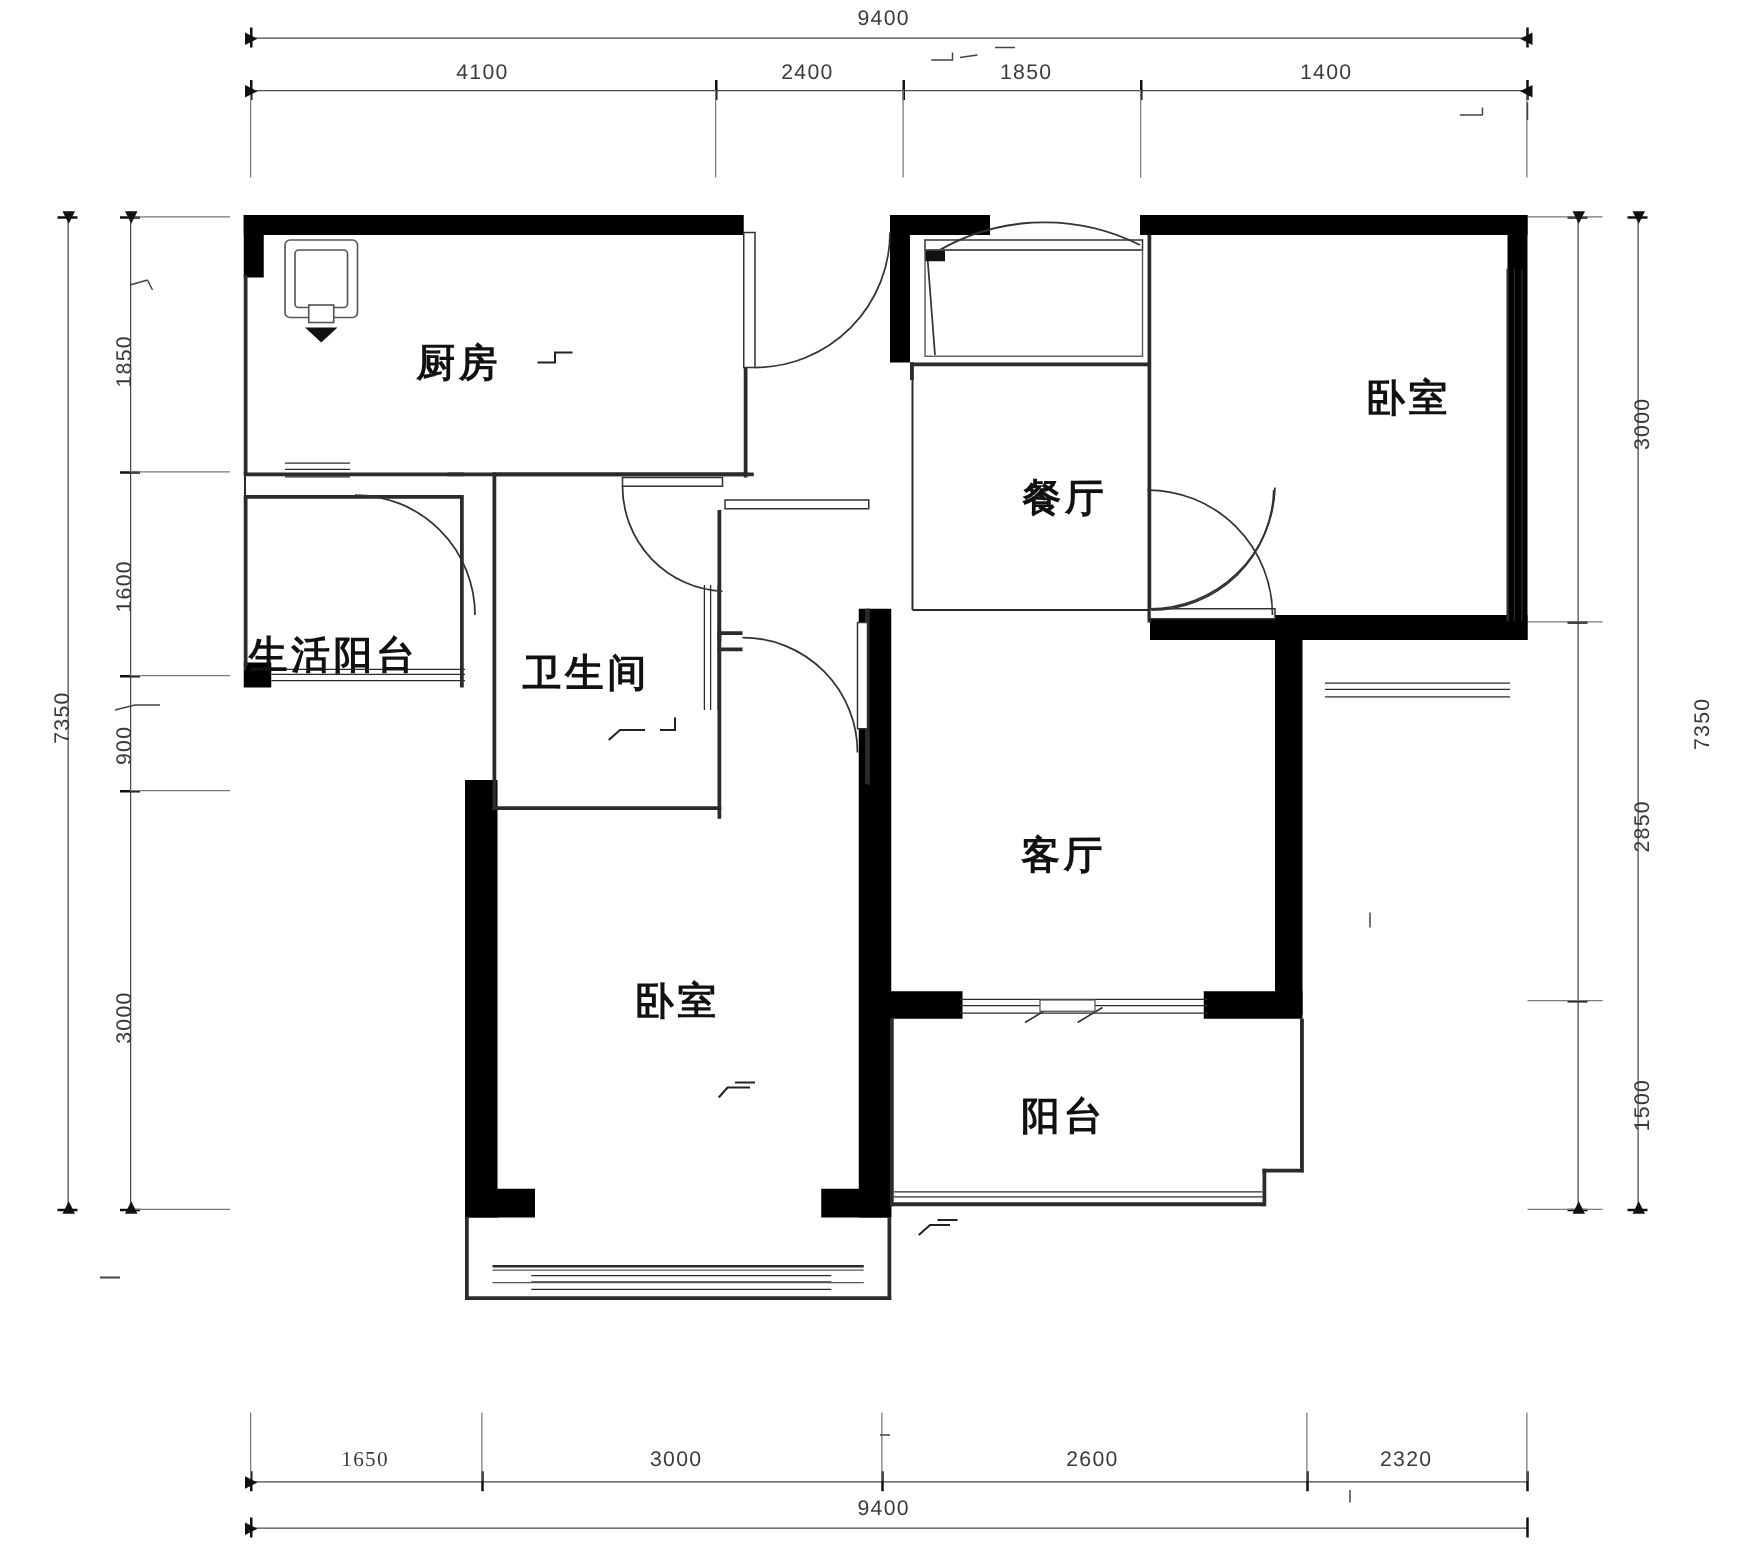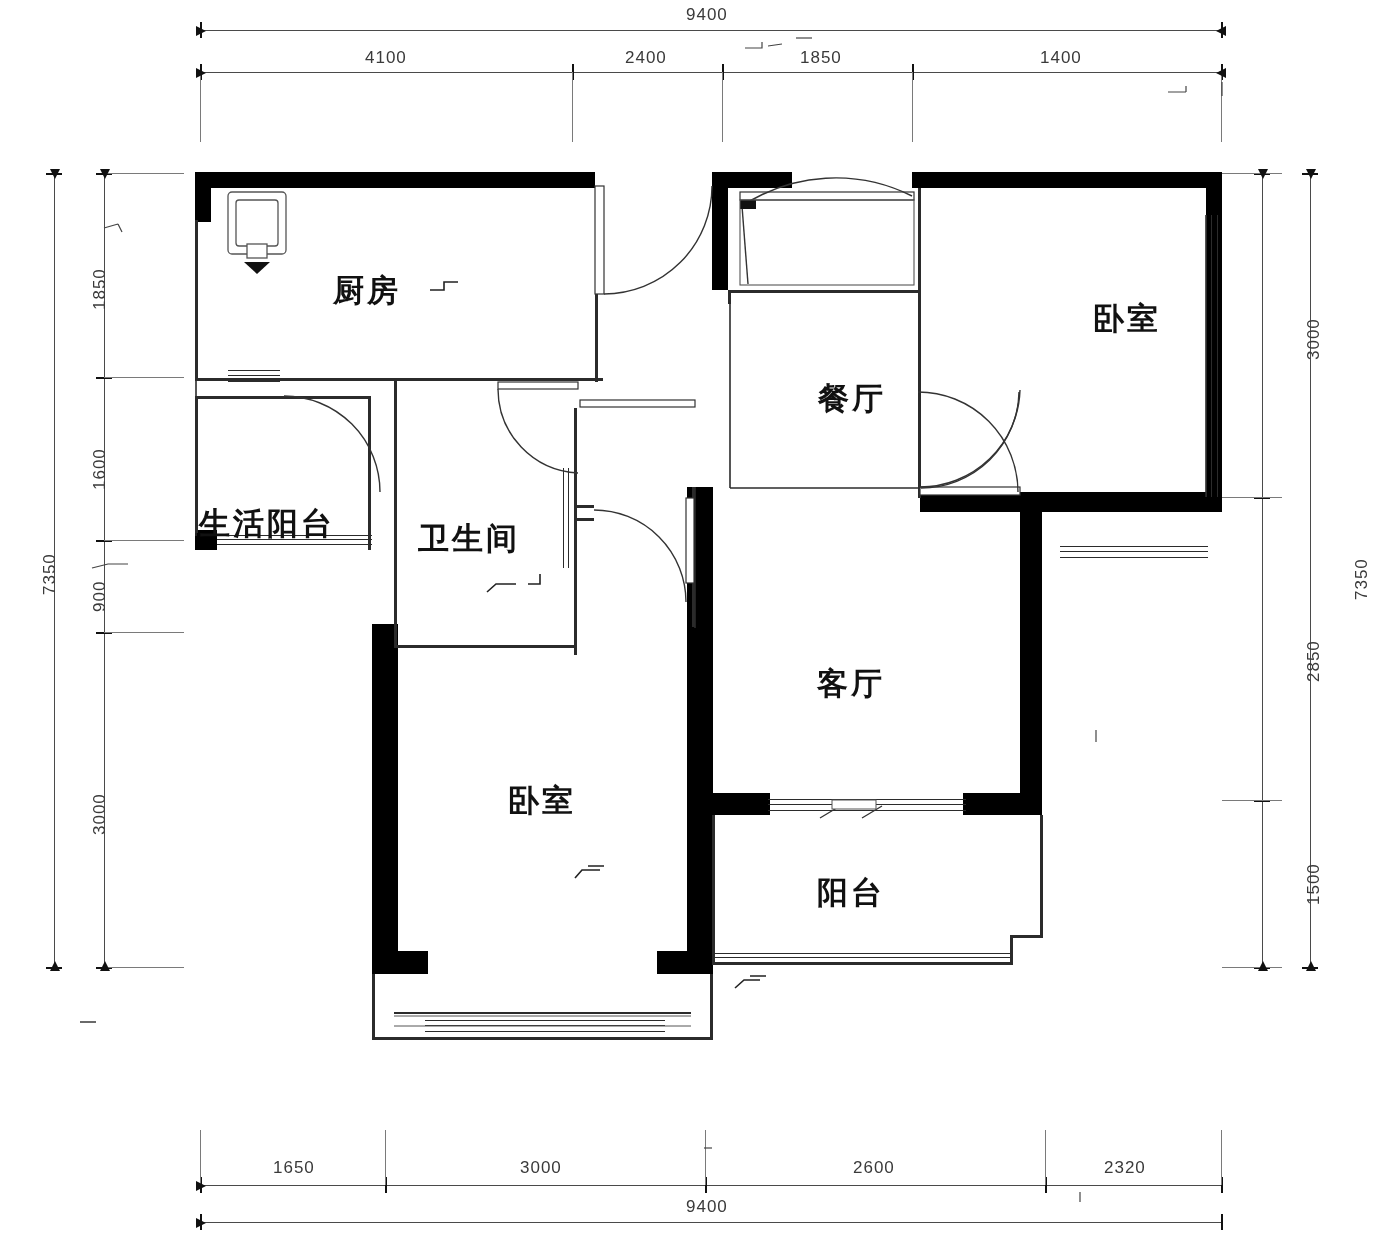--- a/index.html
+++ b/index.html
@@ -136,21 +136,21 @@
   </div>
 
   <div>
     <div class="dim-line h" style="left:200px;top:1185px;width:1022px;"></div>
     <div class="dim-tick v" style="left:200px;top:1177px;height:16px;"></div>
     <div class="dim-tick v" style="left:385px;top:1177px;height:16px;"></div>
     <div class="dim-tick v" style="left:705px;top:1177px;height:16px;"></div>
     <div class="dim-tick v" style="left:1045px;top:1177px;height:16px;"></div>
     <div class="dim-tick v" style="left:1221px;top:1177px;height:16px;"></div>
 
-    <div class="dim-text" style="left:273px;top:1158px;">1650</div>
+    <div class="dim-text" style="left:273px;top:1158px;font-family:Liberation Serif, serif;">1650</div>
     <div class="dim-text" style="left:520px;top:1158px;">3000</div>
     <div class="dim-text" style="left:853px;top:1158px;">2600</div>
     <div class="dim-text" style="left:1104px;top:1158px;">2320</div>
 
     <div class="dim-line h" style="left:200px;top:1222px;width:1022px;"></div>
     <div class="dim-tick v" style="left:200px;top:1214px;height:16px;"></div>
     <div class="dim-tick v" style="left:1221px;top:1214px;height:16px;"></div>
     <div class="dim-text" style="left:686px;top:1197px;">9400</div>
 
     <div class="ext-line" style="left:200px;top:1130px;height:55px;"></div>

